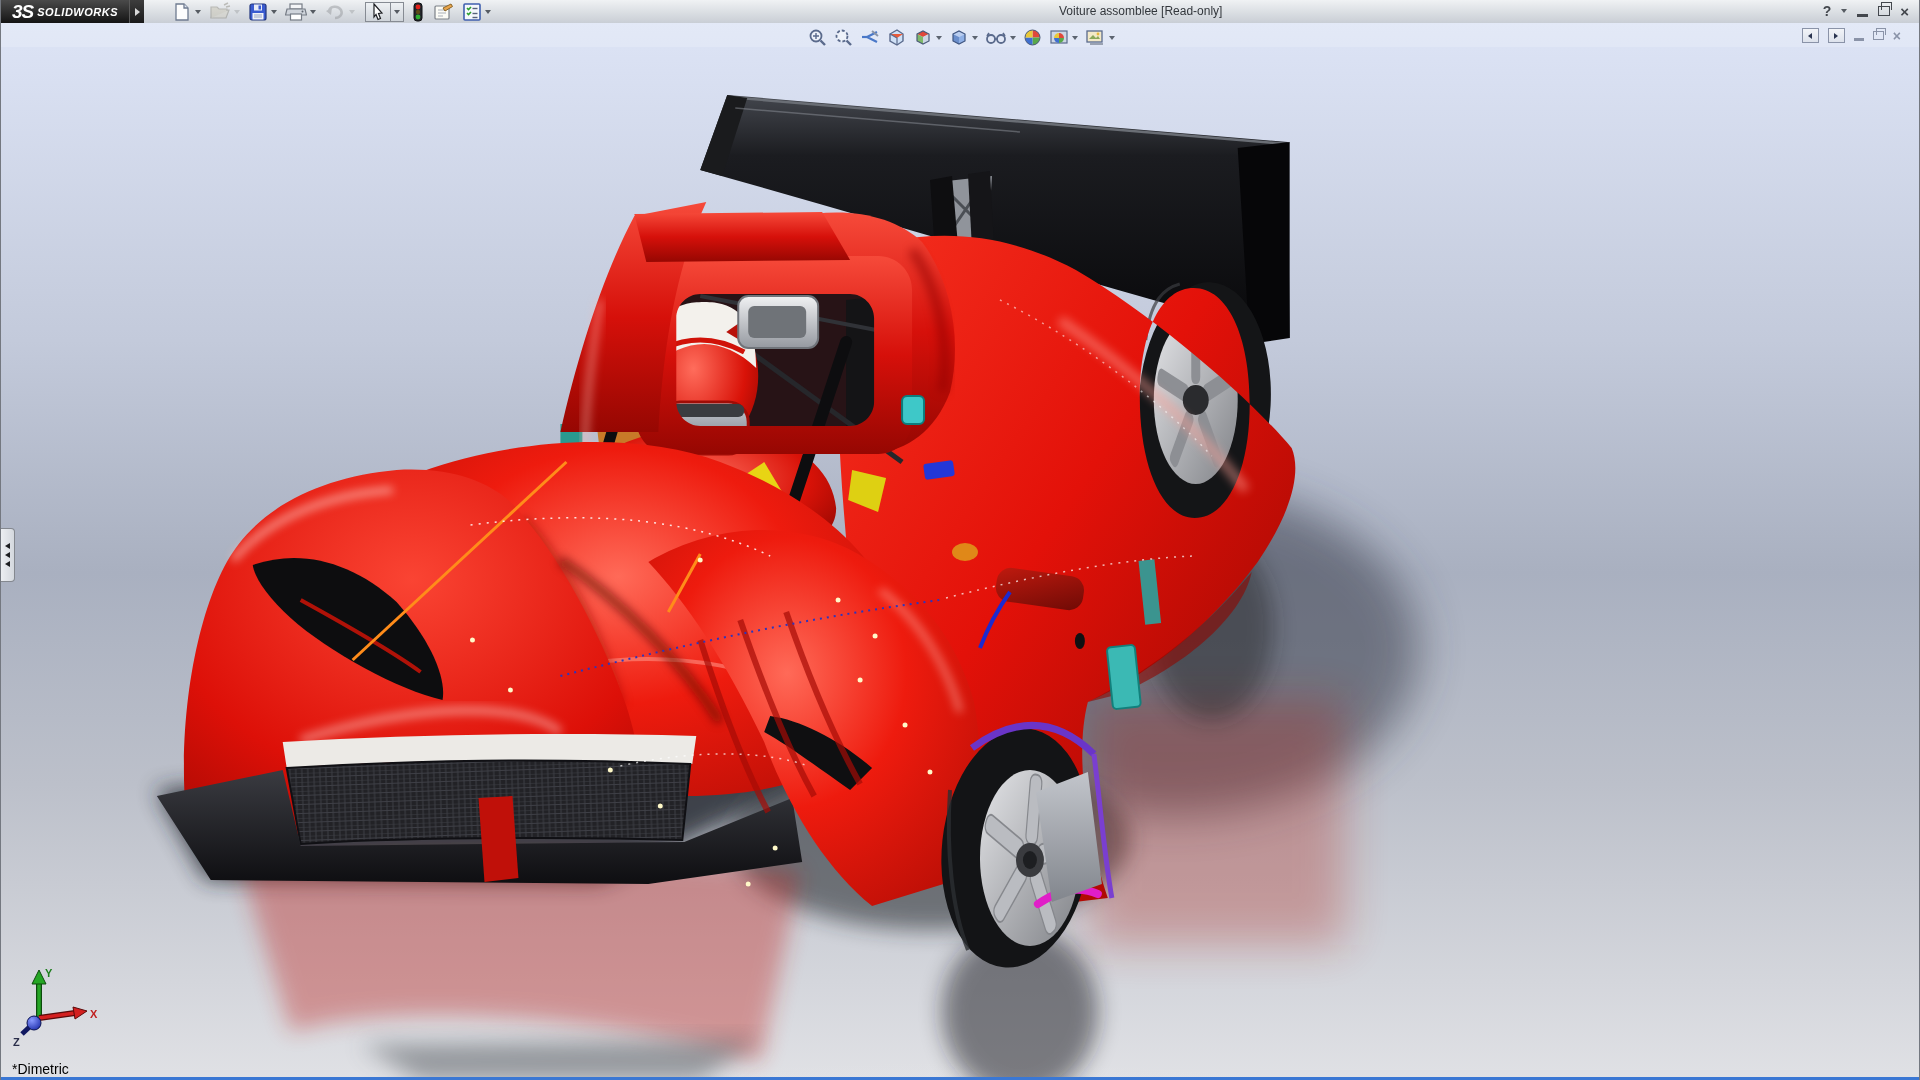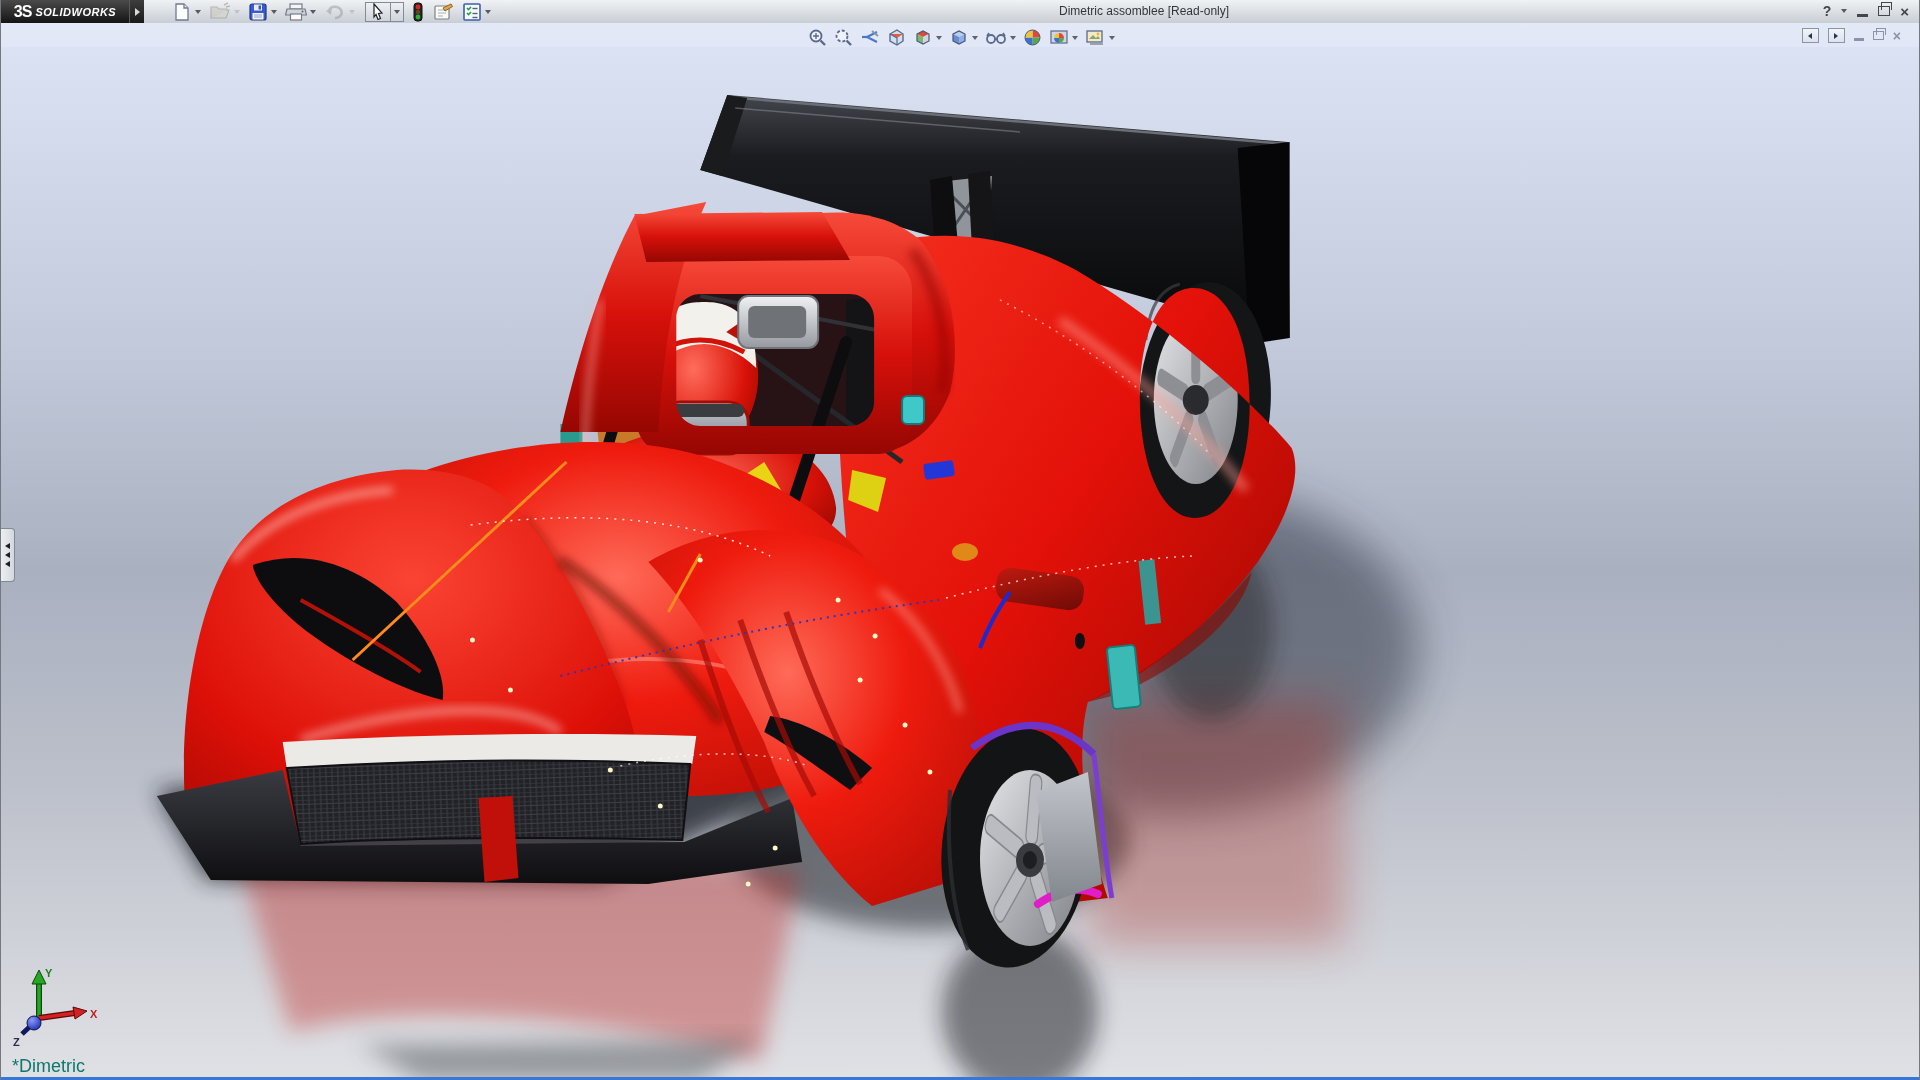--- a/index.html
+++ b/index.html
@@ -6,21 +6,21 @@
     font-family:"Liberation Sans",sans-serif;-webkit-font-smoothing:antialiased;}
   .app{position:relative;width:1920px;height:1080px;background:#cfd3da;
     border-left:1px solid #747880;border-right:1px solid #747880;box-sizing:border-box;}
 
   
   .titlebar{position:absolute;top:0;left:0;right:0;height:23px;
     background:linear-gradient(#f0f2f4,#d8dce1 60%,#c9ced5);
     border-bottom:1px solid #8d929a;display:flex;align-items:center;}
   .logo-block{height:23px;width:128px;background:linear-gradient(#4a4a4a,#141414);
     display:flex;align-items:center;justify-content:center;gap:4px;color:#fff;flex:0 0 auto;}
-  .logo-mark{font-weight:bold;font-size:16px;letter-spacing:-1px;}
+  .logo-mark{font-style:italic;font-weight:bold;font-size:19px;letter-spacing:-1px;}
   .logo-brand{font-style:italic;font-weight:bold;font-size:11px;letter-spacing:.5px;}
   .logo-flyout{height:23px;width:14px;background:linear-gradient(#3d3d3d,#1a1a1a);
     border-left:1px solid #5a5a5a;display:flex;align-items:center;justify-content:center;flex:0 0 auto;}
   .logo-flyout .tri{width:0;height:0;border-top:4px solid transparent;border-bottom:4px solid transparent;border-left:5px solid #d8d8d8;}
   .tb-icons{display:flex;align-items:center;margin-left:26px;gap:2px;}
   .tb-item{display:flex;align-items:center;gap:3px;padding:1px 4px 1px 2px;}
   .tb-item svg{display:block;}
   .caret{width:0;height:0;border-left:3.5px solid transparent;border-right:3.5px solid transparent;border-top:4px solid #565b62;}
   .caret.dim{border-top-color:#9aa0a8;}
   .disabled{opacity:.45;filter:grayscale(.6);}
@@ -57,21 +57,21 @@
   .glyph-close2{font-size:14px;font-weight:bold;color:#8a93a8;line-height:1;}
 
   
   .tree-tab{position:absolute;left:0;top:505px;width:13px;height:52px;
     background:linear-gradient(90deg,#eceef2,#d4d8de);border:1px solid #84888f;border-left:none;
     border-radius:0 4px 4px 0;display:flex;flex-direction:column;align-items:center;justify-content:center;gap:3px;}
   .tree-tab .tri{width:0;height:0;border-top:3.5px solid transparent;border-bottom:3.5px solid transparent;border-right:5px solid #1c1d20;}
 
   
   .triad{position:absolute;left:6px;bottom:22px;}
-  .view-label{position:absolute;left:11px;bottom:3px;font-size:18px;color:#0f766e;}
+  .view-label{position:absolute;left:11px;bottom:3px;font-size:14px;color:#000000;}
   .bottom-edge{position:absolute;left:0;right:0;bottom:0;height:3px;background:#3a77d4;}
 </style>
 </head>
 <body>
 
 <div class="app">
 
   <div class="titlebar">
     <div class="logo-block">
       <span class="logo-mark">3S</span>
@@ -163,21 +163,21 @@
           <path d="M5 6 l1.5 1.5 L9 5" stroke="#2ca02c" stroke-width="1.6" fill="none"></path>
           <path d="M10.5 6.5 h5" stroke="#55607a" stroke-width="1.4"></path>
           <path d="M5 11 l1.5 1.5 L9 10" stroke="#2ca02c" stroke-width="1.6" fill="none"></path>
           <path d="M10.5 11.5 h5" stroke="#55607a" stroke-width="1.4"></path>
           <path d="M10.5 15.5 h5" stroke="#55607a" stroke-width="1.4"></path>
         </svg>
         <span class="caret"></span>
       </div>
     </div>
 
-    <div class="title-text">Dimetric assomblee [Read-only]</div>
+    <div class="title-text">Voiture assomblee [Read-only]</div>
 
     <div class="win-controls">
       <span class="help">?</span>
       <span class="caret"></span>
       <span class="glyph-min"></span>
       <span class="glyph-restore"></span>
       <span class="glyph-close">×</span>
     </div>
   </div>
 

